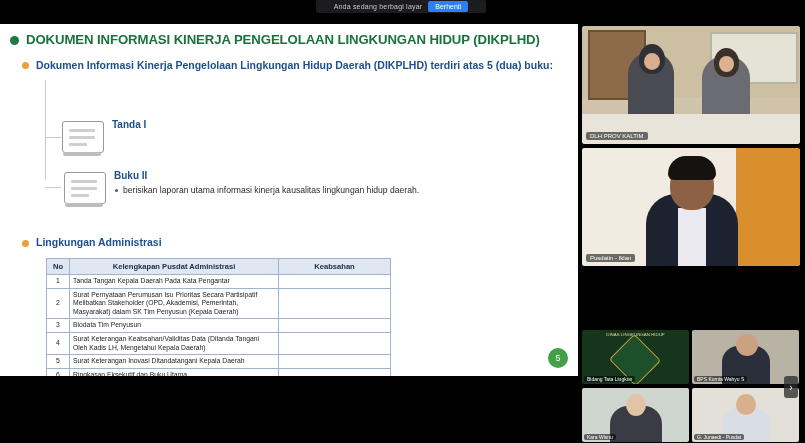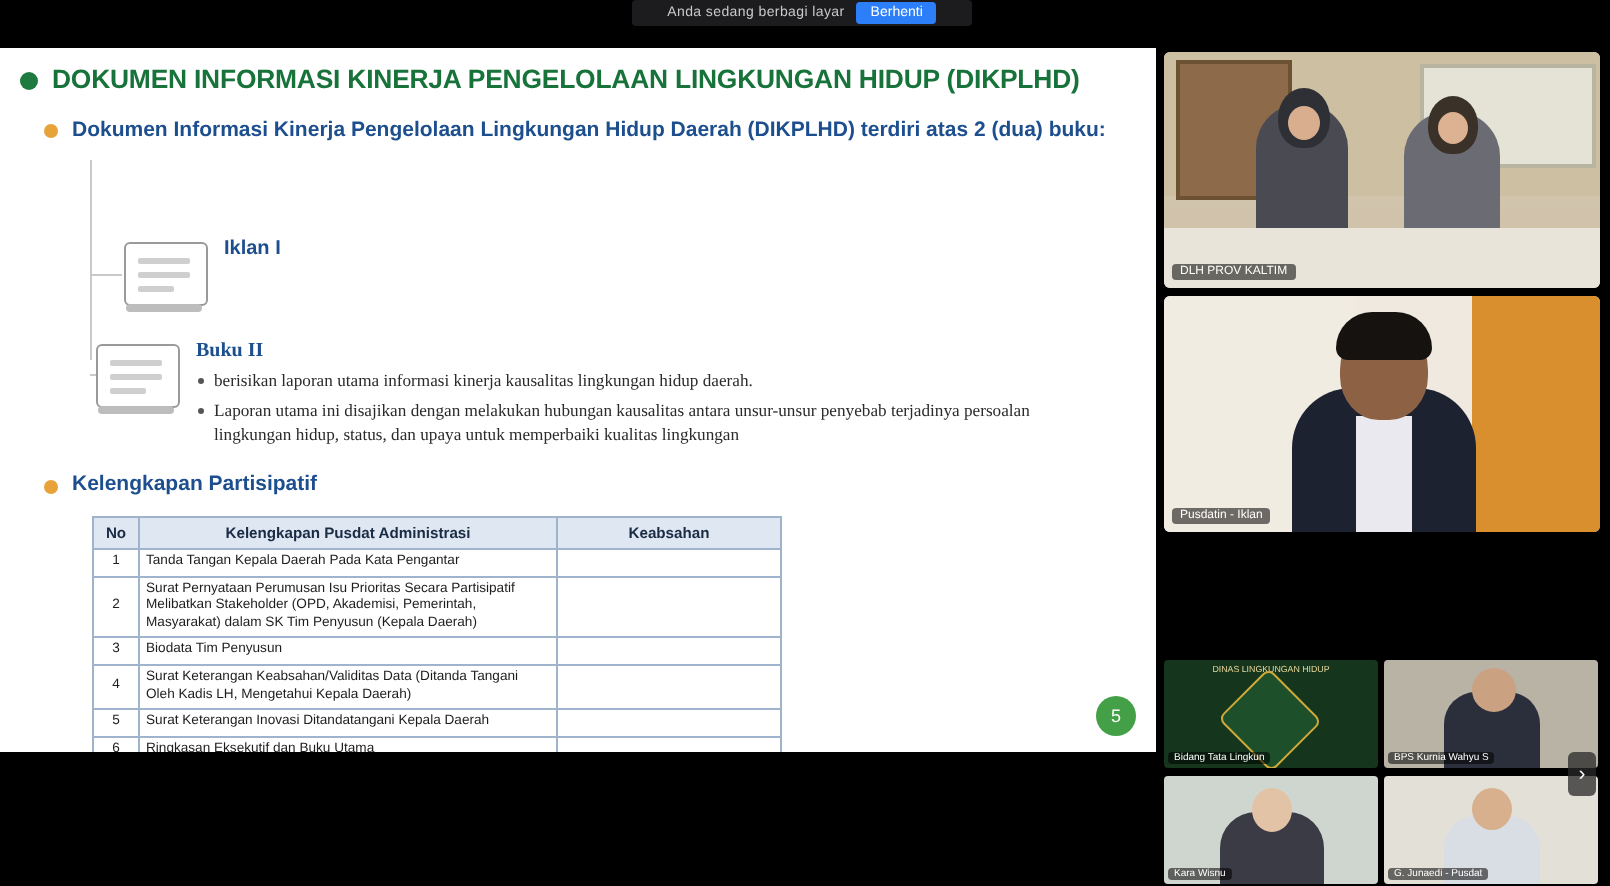--- a/index.html
+++ b/index.html
@@ -112,60 +112,59 @@
 
   <div class="slide">
 
     <div class="slide-title">
       <span class="bullet-dot"></span>
       <h1>DOKUMEN INFORMASI KINERJA PENGELOLAAN LINGKUNGAN HIDUP (DIKPLHD)</h1>
     </div>
 
     <div class="lvl1">
       <span class="dot-orange"></span>
-      <p>Dokumen Informasi Kinerja Pengelolaan Lingkungan Hidup Daerah (DIKPLHD)  terdiri atas 2 (dua) buku:</p>
+      <p>Dokumen Informasi Kinerja Pengelolaan Lingkungan Hidup Daerah (DIKPLHD)  terdiri atas 5 (dua) buku:</p>
     </div>
 
     <div class="conn"></div>
     <div class="conn-h1"></div>
     <div class="conn-h2"></div>
 
     <div class="book" style="left:62px;top:95px;width:500px;">
       <div class="book-ico" style="left:0;top:2px;">
         <div class="cover"></div>
         <div class="ln" style="top:8px;width:26px;"></div>
         <div class="ln" style="top:15px;width:26px;"></div>
         <div class="ln" style="top:22px;width:18px;"></div>
         <div class="base"></div>
       </div>
       <div style="margin-left:50px;">
-        <p class="bk-head">Iklan I</p>
-      </div>
-    </div>
-
-    <div class="book" style="left:48px;top:146px;width:505px;font-family:Liberation Serif, serif;">
+        <p class="bk-head">Tanda I</p>
+      </div>
+    </div>
+
+    <div class="book" style="left:64px;top:146px;width:505px;">
       <div class="book-ico" style="left:0;top:2px;">
         <div class="cover"></div>
         <div class="ln" style="top:8px;width:26px;"></div>
         <div class="ln" style="top:15px;width:26px;"></div>
         <div class="ln" style="top:22px;width:18px;"></div>
         <div class="base"></div>
       </div>
       <div style="margin-left:50px;">
         <p class="bk-head">Buku II</p>
         <ul class="bk-list">
           <li>berisikan laporan utama informasi kinerja kausalitas lingkungan hidup daerah.</li>
-          <li>Laporan utama ini disajikan dengan melakukan  hubungan kausalitas antara unsur-unsur  penyebab terjadinya persoalan lingkungan  hidup, status, dan upaya untuk  memperbaiki kualitas lingkungan</li>
         </ul>
       </div>
     </div>
 
     <div class="lvl1b">
       <span class="dot-orange"></span>
-      <p>Kelengkapan Partisipatif</p>
+      <p>Lingkungan Administrasi</p>
     </div>
 
     <table class="adm">
       <thead>
         <tr>
           <th style="width:16px;">No</th>
           <th>Kelengkapan Pusdat Administrasi</th>
           <th style="width:105px;">Keabsahan</th>
         </tr>
       </thead>

